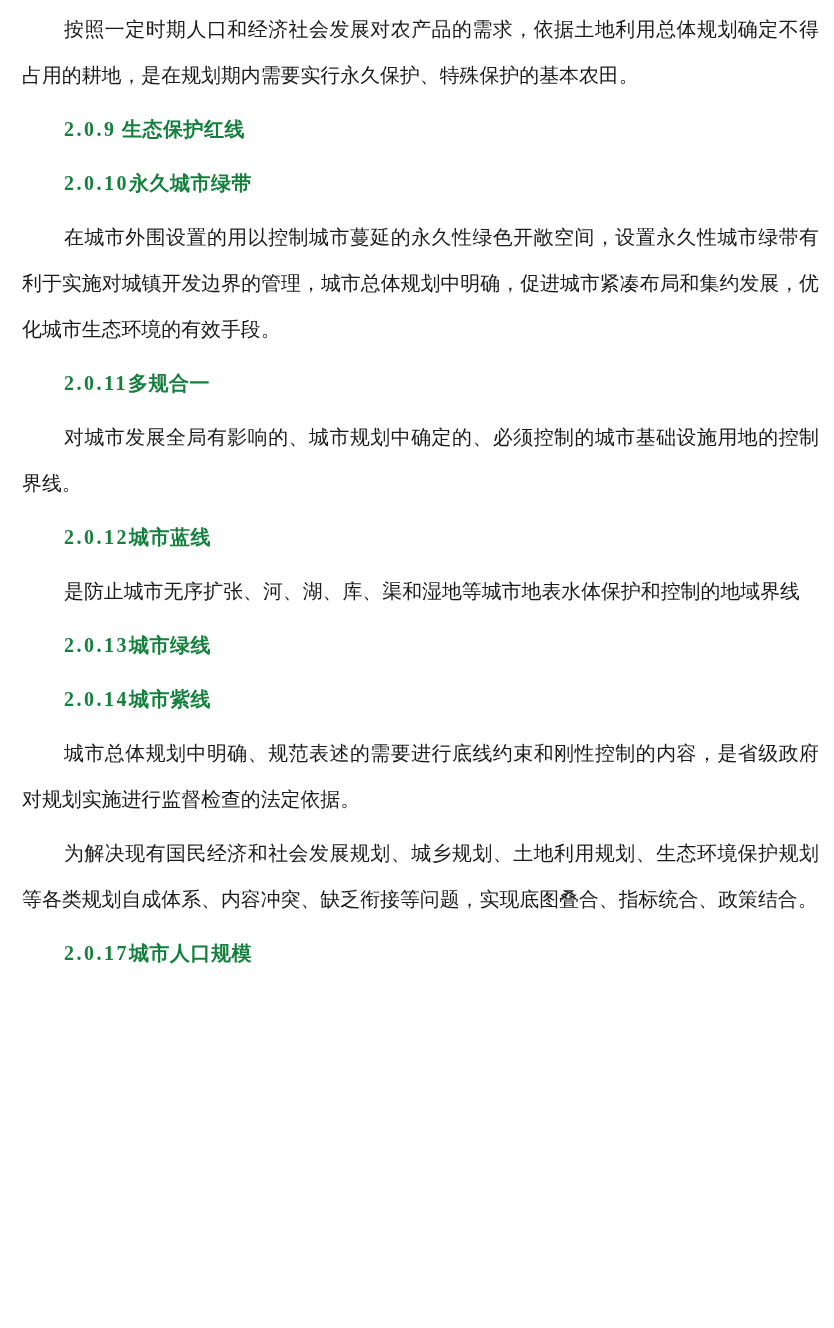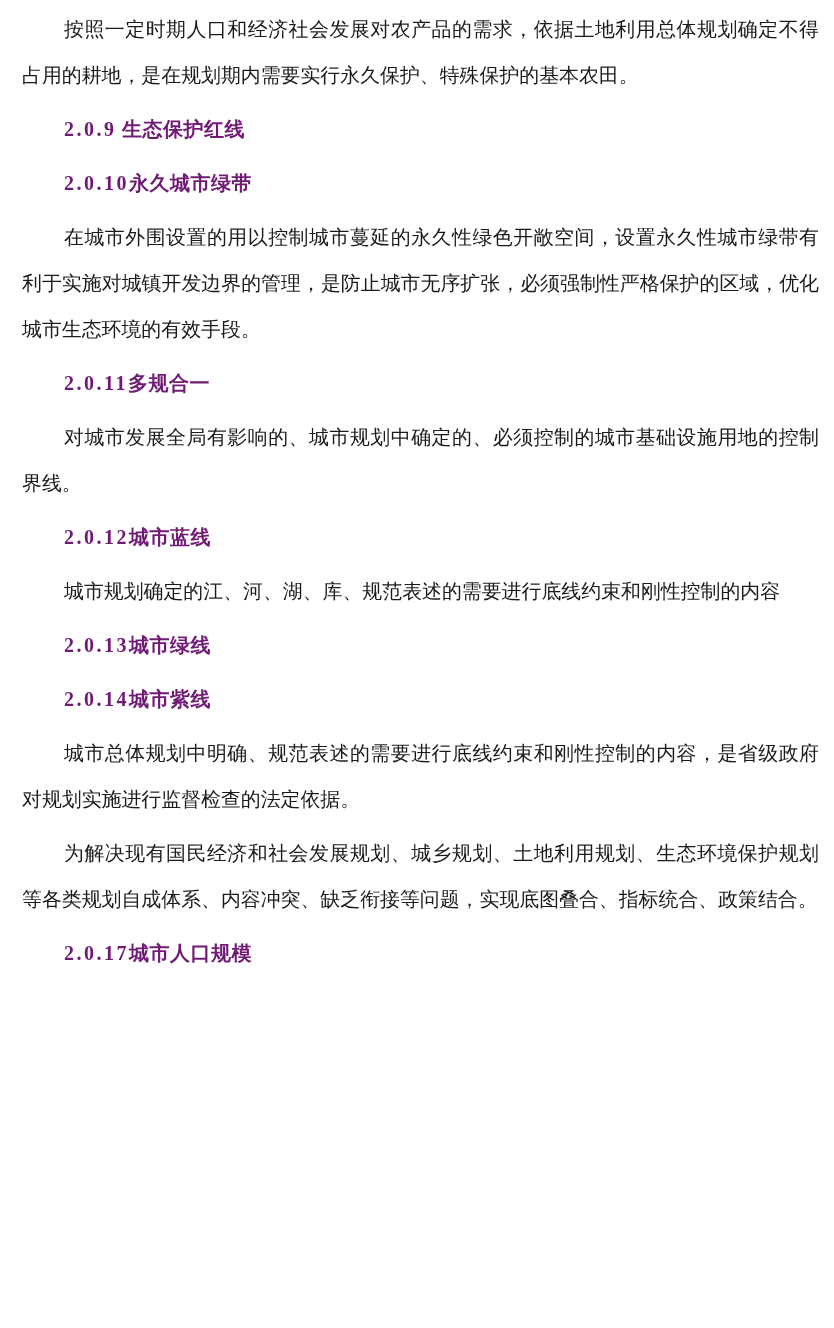--- a/index.html
+++ b/index.html
@@ -26,45 +26,45 @@
     text-align: justify;
     text-indent: 42px;
     word-break: break-all;
     font-weight: 400;
   }
   .heading {
     margin: 0 0 8px 0;
     line-height: 46px;
     font-size: 20px;
     font-weight: 700;
-    color: #701a75;
+    color: #15803d;
     text-indent: 42px;
     white-space: nowrap;
   }
   .hnum {
     letter-spacing: 2.5px;
     font-family: "Liberation Serif", "DejaVu Serif", serif;
   }
   .htitle {
     letter-spacing: 0.5px;
   }
 </style>
 </head>
 <body>
 
 <div class="page">
   <div>
       <p class="para">按照一定时期人口和经济社会发展对农产品的需求，依据土地利用总体规划确定不得占用的耕地，是在规划期内需要实行永久保护、特殊保护的基本农田。</p>
       <h2 class="heading"><span class="hnum">2.0.9</span><span class="htitle">&nbsp;生态保护红线</span></h2>
       <h2 class="heading"><span class="hnum">2.0.10</span><span class="htitle">永久城市绿带</span></h2>
-      <p class="para">在城市外围设置的用以控制城市蔓延的永久性绿色开敞空间，设置永久性城市绿带有利于实施对城镇开发边界的管理，是防止城市无序扩张，必须强制性严格保护的区域，优化城市生态环境的有效手段。</p>
+      <p class="para">在城市外围设置的用以控制城市蔓延的永久性绿色开敞空间，设置永久性城市绿带有利于实施对城镇开发边界的管理，城市总体规划中明确，促进城市紧凑布局和集约发展，优化城市生态环境的有效手段。</p>
       <h2 class="heading"><span class="hnum">2.0.11</span><span class="htitle">多规合一</span></h2>
       <p class="para">对城市发展全局有影响的、城市规划中确定的、必须控制的城市基础设施用地的控制界线。</p>
       <h2 class="heading"><span class="hnum">2.0.12</span><span class="htitle">城市蓝线</span></h2>
-      <p class="para">城市规划确定的江、河、湖、库、规范表述的需要进行底线约束和刚性控制的内容</p>
+      <p class="para">是防止城市无序扩张、河、湖、库、渠和湿地等城市地表水体保护和控制的地域界线</p>
       <h2 class="heading"><span class="hnum">2.0.13</span><span class="htitle">城市绿线</span></h2>
       <h2 class="heading"><span class="hnum">2.0.14</span><span class="htitle">城市紫线</span></h2>
       <p class="para">城市总体规划中明确、规范表述的需要进行底线约束和刚性控制的内容，是省级政府对规划实施进行监督检查的法定依据。</p>
       <p class="para">为解决现有国民经济和社会发展规划、城乡规划、土地利用规划、生态环境保护规划等各类规划自成体系、内容冲突、缺乏衔接等问题，实现底图叠合、指标统合、政策结合。</p>
       <h2 class="heading"><span class="hnum">2.0.17</span><span class="htitle">城市人口规模</span></h2>
       <p class="para">城市开发边界范围内的城市常住人口总量。</p>
     </div>
 </div>
 
 </body></html>

